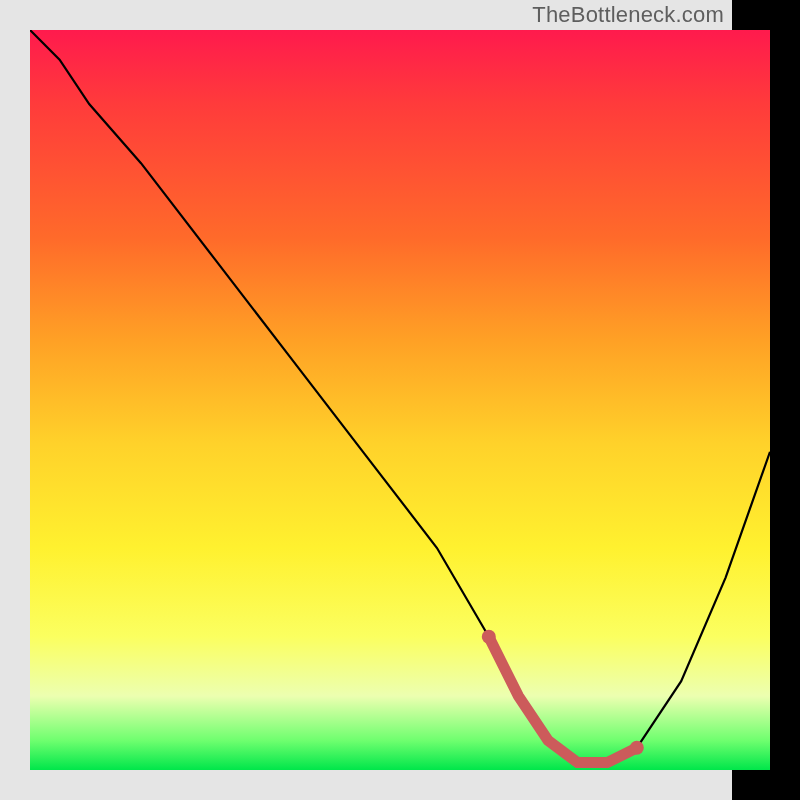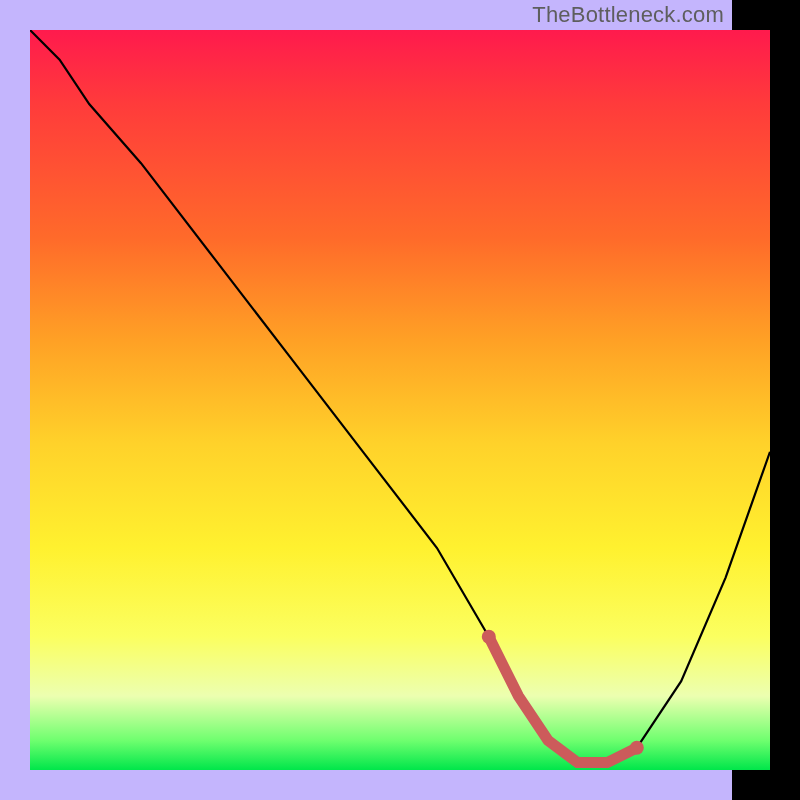--- a/index.html
+++ b/index.html
@@ -8,21 +8,21 @@
     width: 800px;
     height: 800px;
     background: #000;
     overflow: hidden;
     font-family: Arial, Helvetica, sans-serif;
   }
   .frame {
     position: relative;
     width: 732px;
     height: 800px;
-    background: #c4b5fd;
+    background: #e5e5e5;
   }
   .watermark {
     position: absolute;
     top: 2px;
     right: 8px;
     color: #5e5e5e;
     font-size: 22px;
     font-weight: 500;
     letter-spacing: 0.2px;
     z-index: 5;

